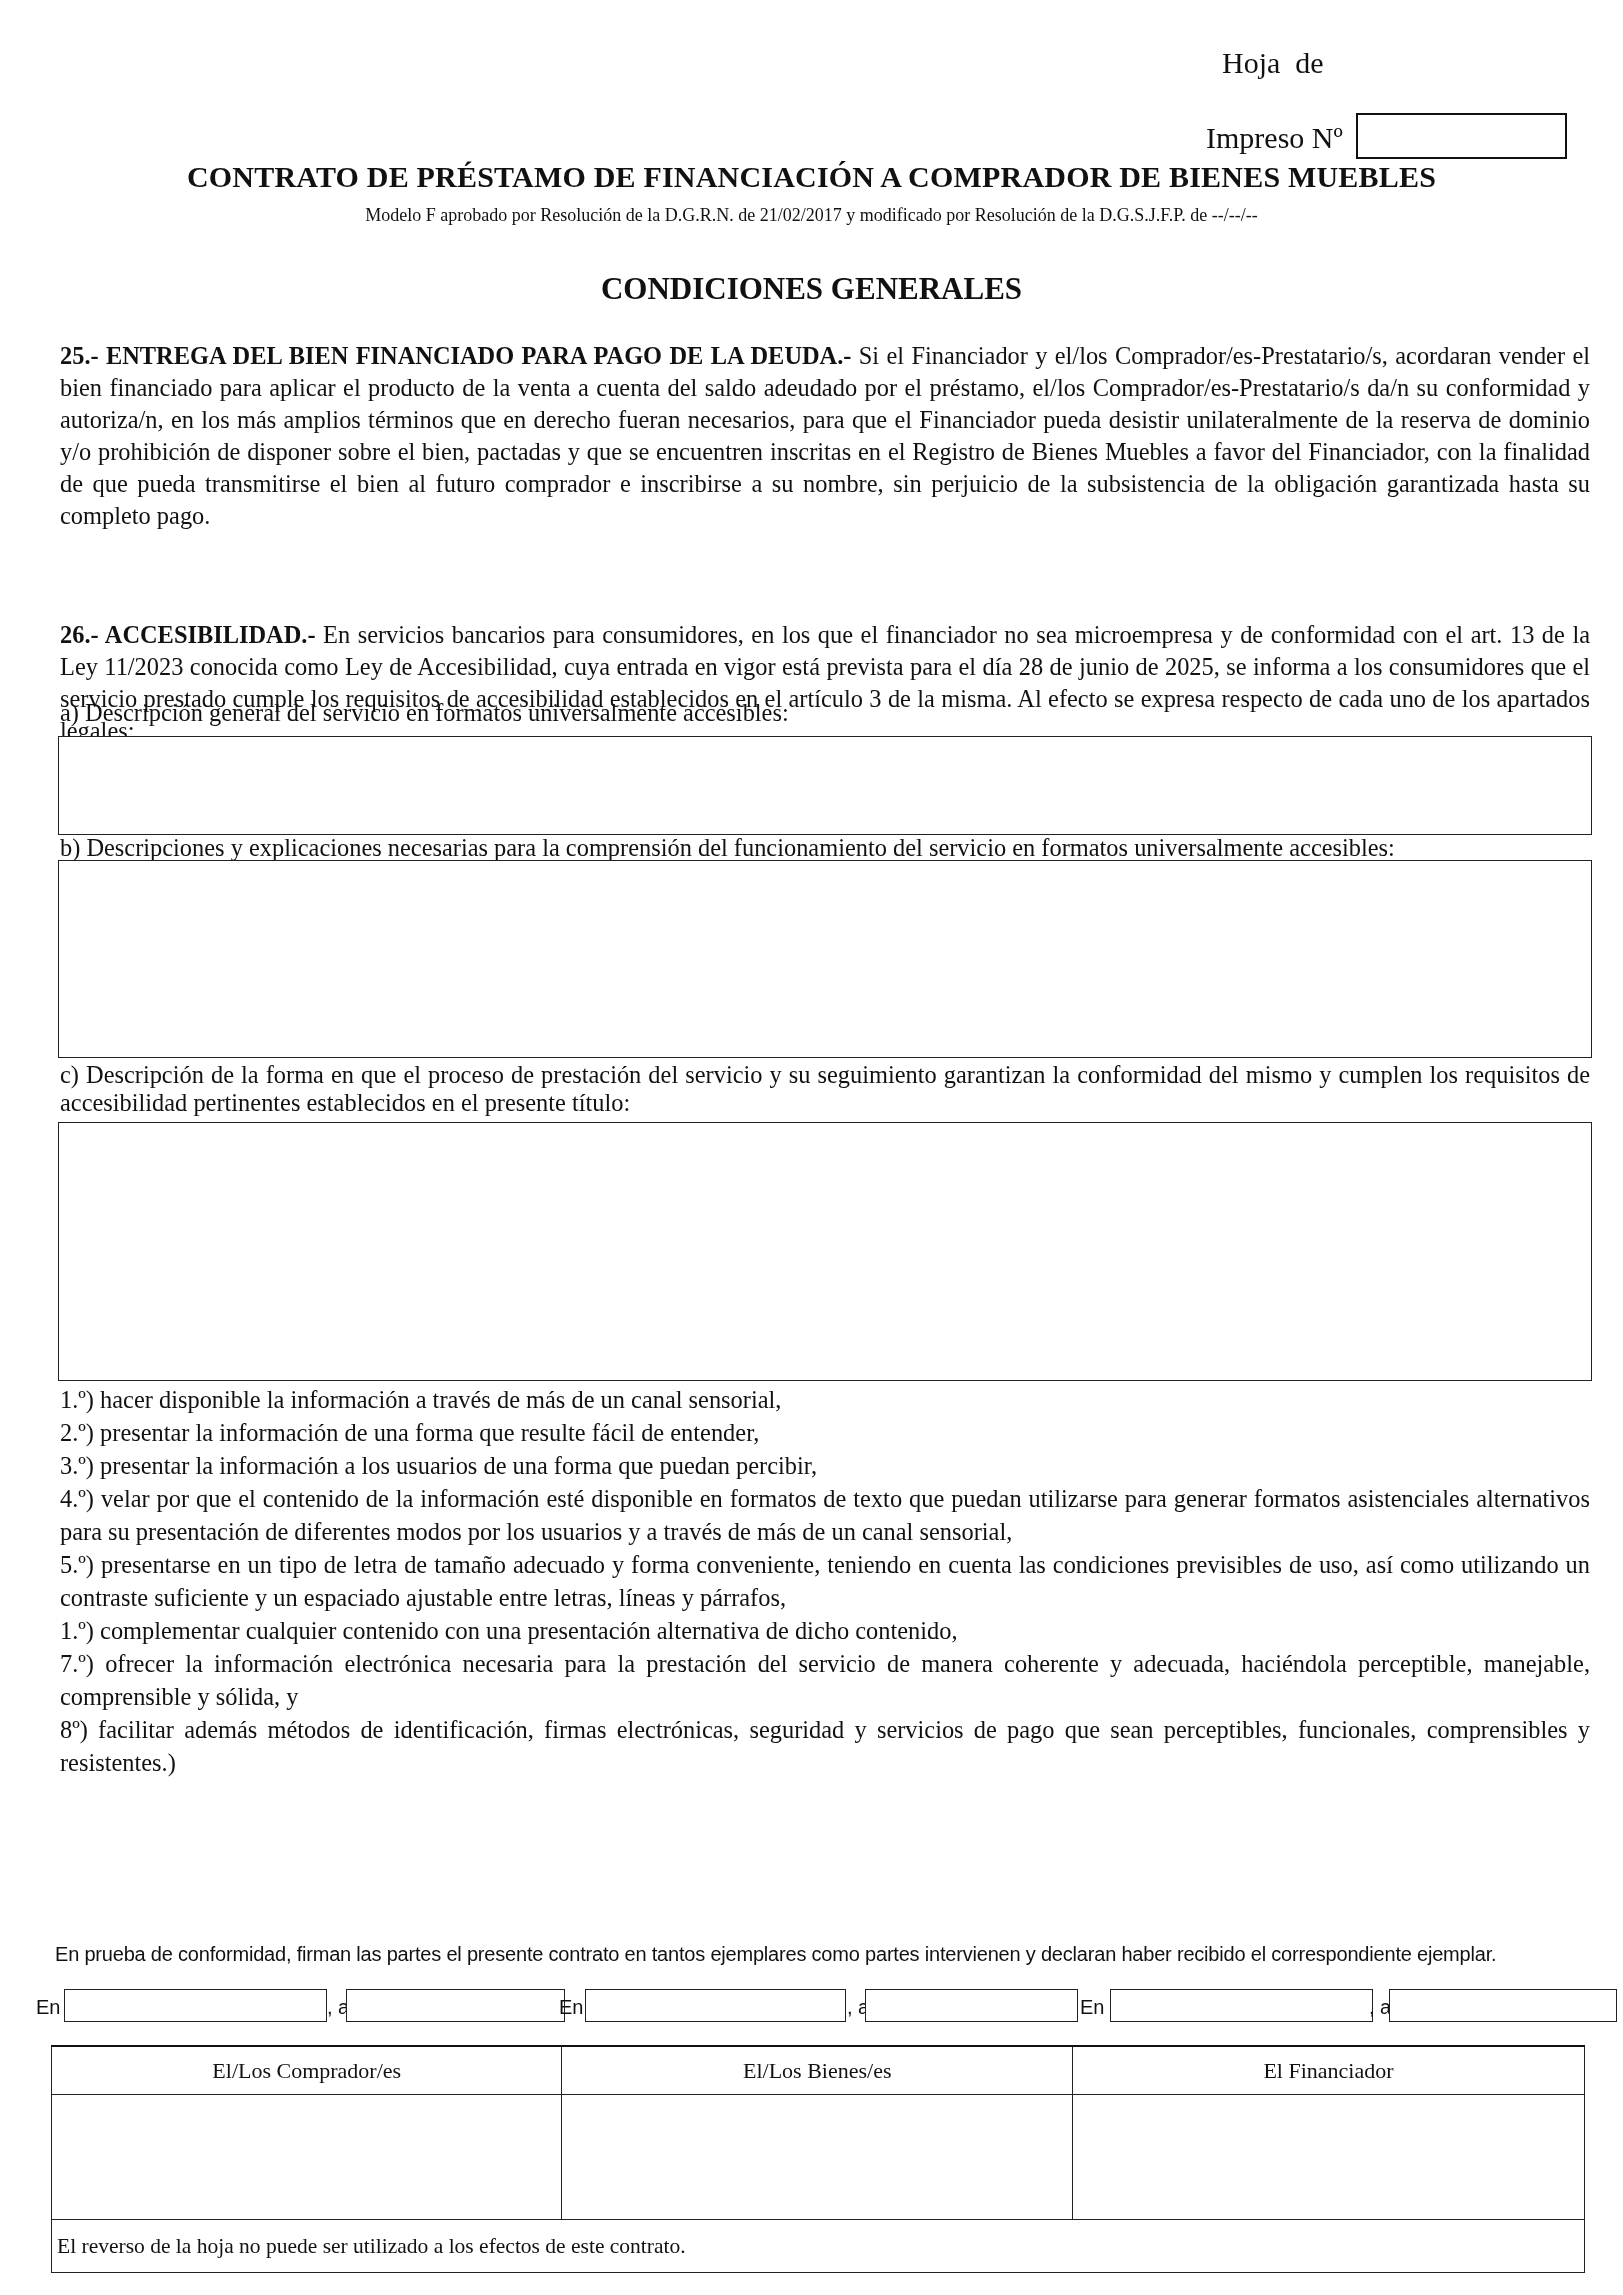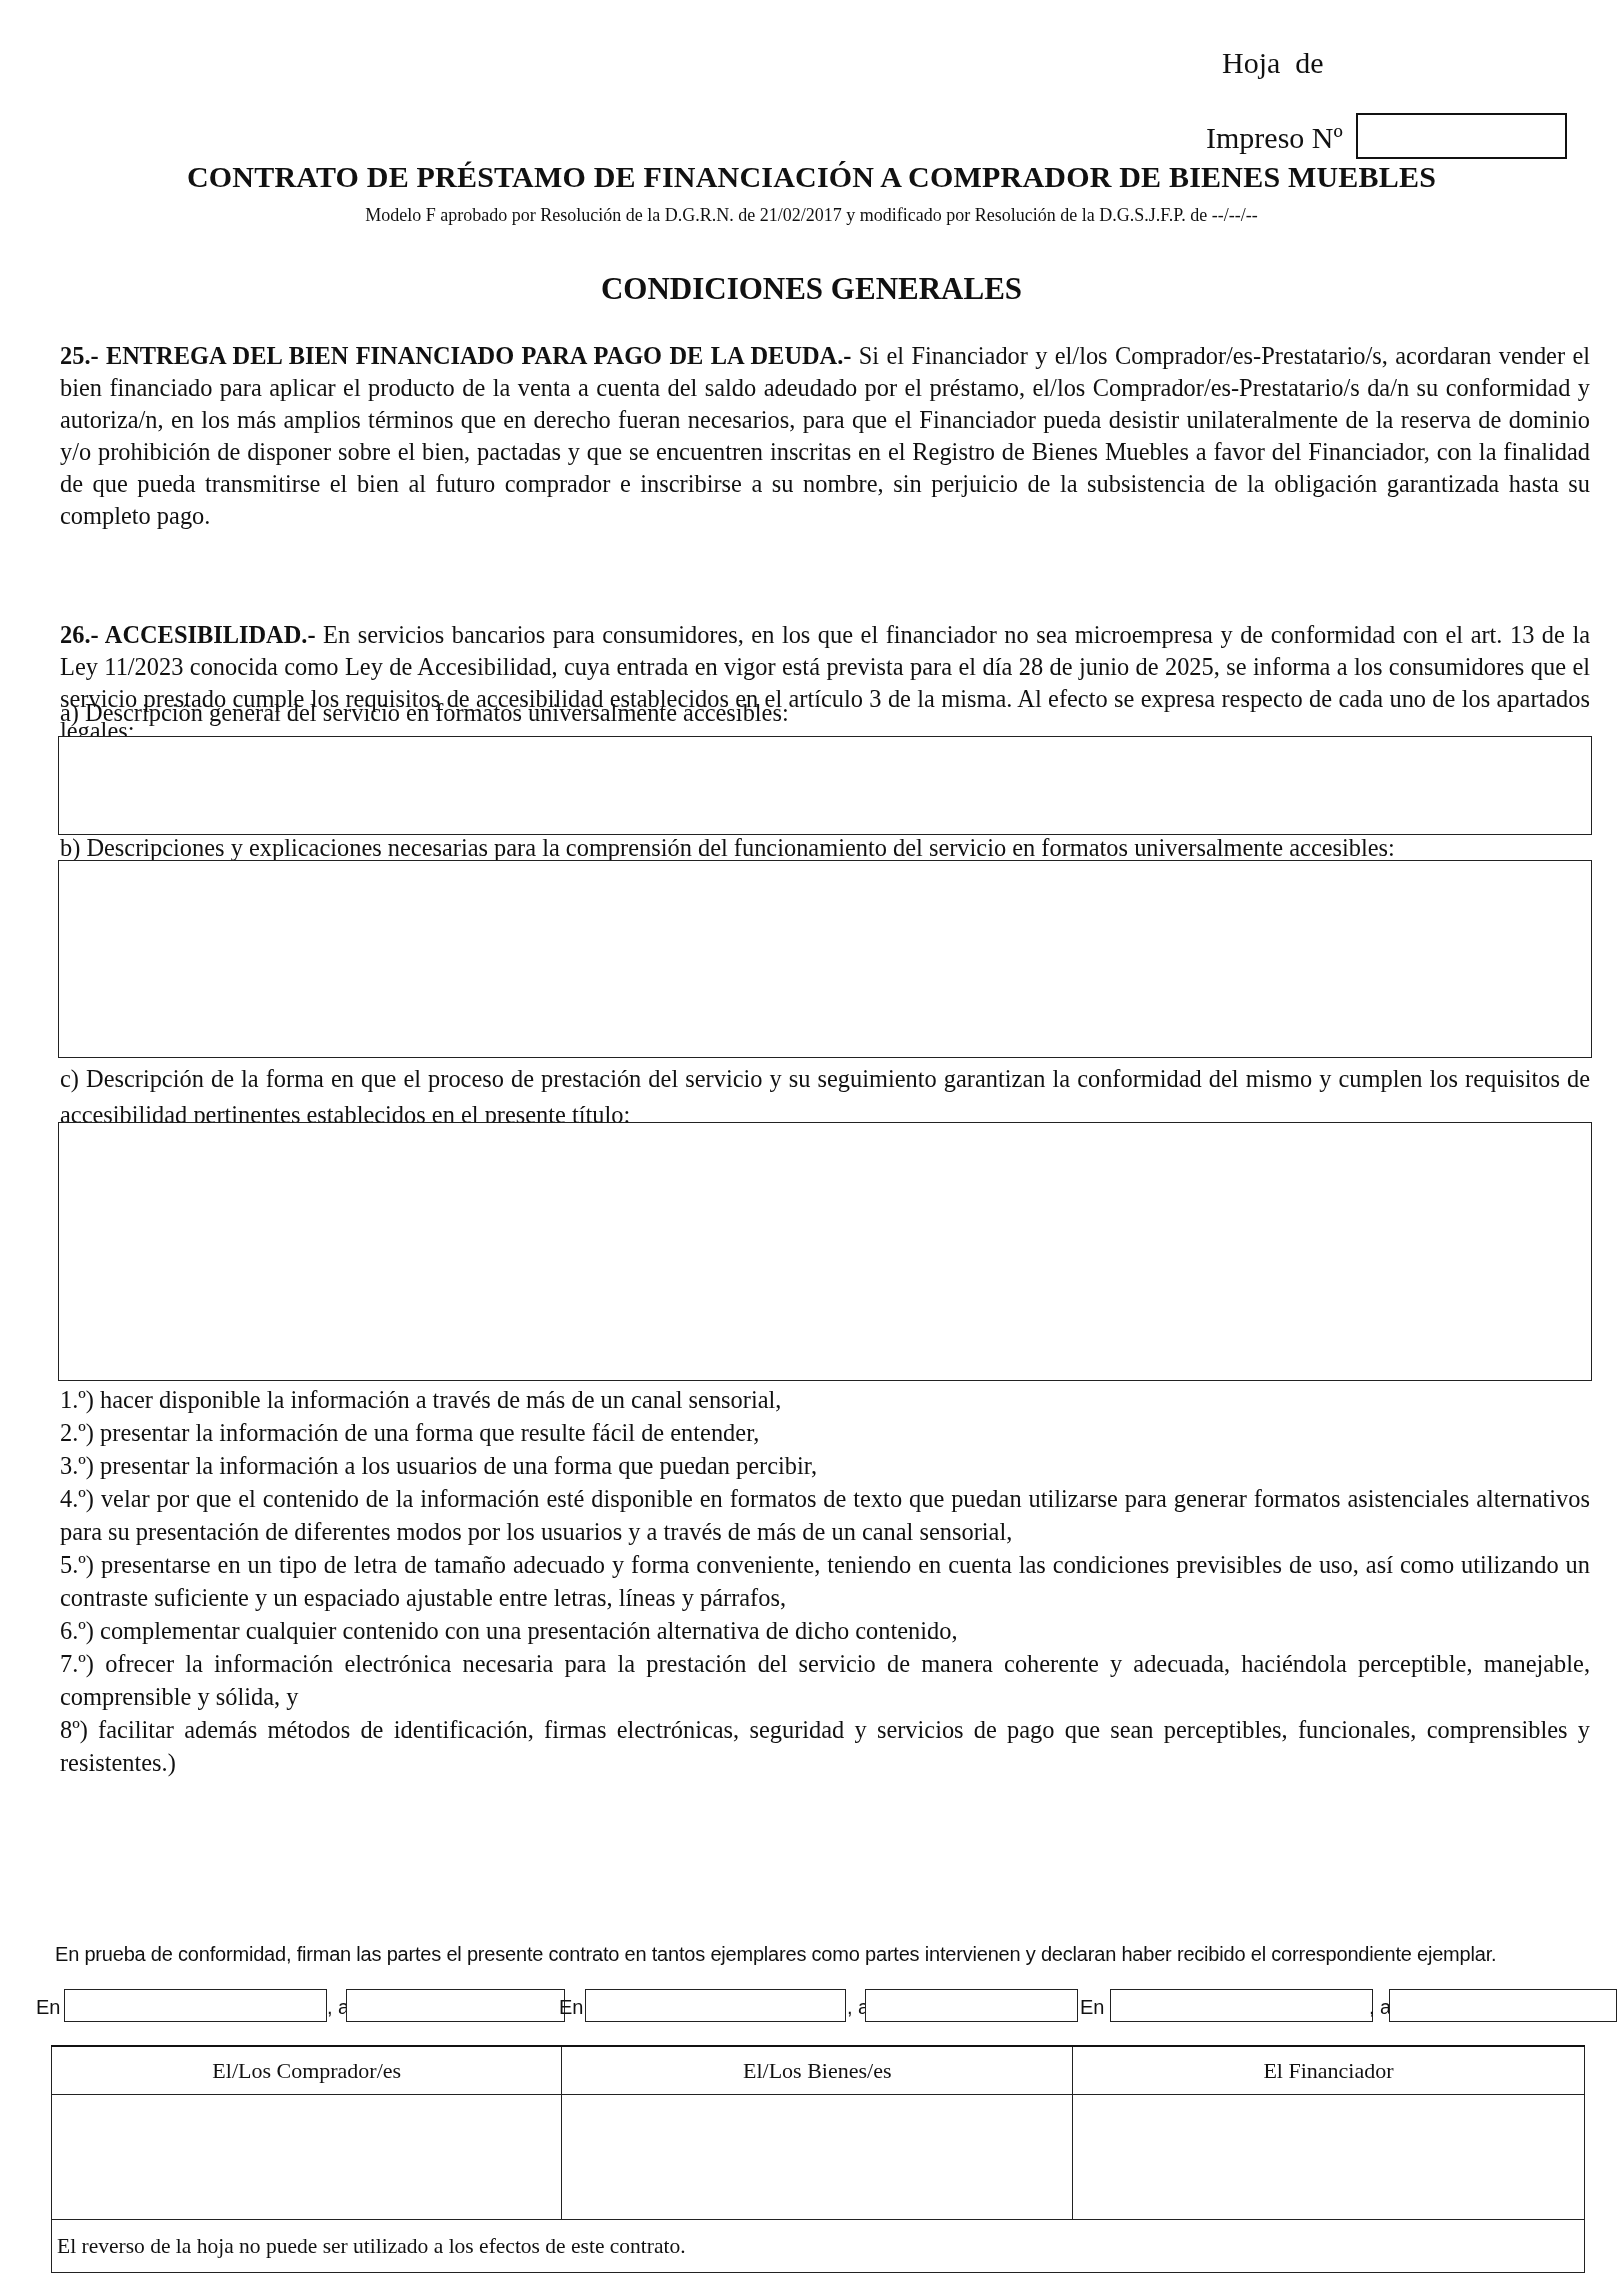--- a/index.html
+++ b/index.html
@@ -14,21 +14,21 @@
   .section-title { left:0; width:1623px; top:271px; text-align:center; font-size:31px; font-weight:bold; }
   .para { left:60px; width:1530px; font-size:24.4px; line-height:32px; text-align:justify; }
   .para b { font-weight:bold; }
   .p25 { top:340px; }
   .p26 { top:571px;margin-top:48px; }
   .label-a { left:60px; top:699px; font-size:24.4px; }
   .box { position:absolute; left:58px; width:1534px; border:1.7px solid #222; box-sizing:border-box; background:#fff; }
   .box-a { top:736px; height:99px; }
   .label-b { left:60px; top:834px; font-size:24.4px; }
   .box-b { top:860px; height:198px; }
-  .label-c { left:60px; top:1061px; width:1530px; font-size:24.4px; line-height:36px; text-align:justify; }
+  .label-c { left:60px; top:1061px; width:1530px; font-size:24.4px; line-height:28px; text-align:justify; }
   .box-c { top:1122px; height:259px; }
   .notes { left:60px; top:1383px; width:1530px; font-size:24.4px; line-height:33px; text-align:justify; }
   .notes div { margin:0; }
   .sign-intro { left:55px; top:1943px; font-family:"Liberation Sans","DejaVu Sans",sans-serif; font-size:20px; letter-spacing:-0.2px; }
   .place-row { left:0; top:1989px; width:1623px; height:33px; font-family:"Liberation Sans","DejaVu Sans",sans-serif; font-size:20px; }
   .place-row span.lbl { position:absolute; top:6.6px; }
   .place-row .fld { position:absolute; top:0; height:33px; border:1.7px solid #222; box-sizing:border-box; background:#fff; }
   table.sign { position:absolute; left:51px; top:2045px; width:1534px; border-collapse:collapse; font-size:22px; }
   table.sign td, table.sign th { border:1.7px solid #222; }
   table.sign th { font-weight:normal; height:45px; text-align:center; }
@@ -64,21 +64,21 @@
 
 <div class="abs label-c">c) Descripción de la forma en que el proceso de prestación del servicio y su seguimiento garantizan la conformidad del mismo y cumplen los requisitos de accesibilidad pertinentes establecidos en el presente título:</div>
 <div class="box box-c"></div>
 
 <div class="abs notes">
   <div>1.º) hacer disponible la información a través de más de un canal sensorial,</div>
   <div>2.º) presentar la información de una forma que resulte fácil de entender,</div>
   <div>3.º) presentar la información a los usuarios de una forma que puedan percibir,</div>
   <div>4.º) velar por que el contenido de la información esté disponible en formatos de texto que puedan utilizarse para generar formatos asistenciales alternativos para su presentación de diferentes modos por los usuarios y a través de más de un canal sensorial,</div>
   <div>5.º) presentarse en un tipo de letra de tamaño adecuado y forma conveniente, teniendo en cuenta las condiciones previsibles de uso, así como utilizando un contraste suficiente y un espaciado ajustable entre letras, líneas y párrafos,</div>
-  <div>6.º) complementar cualquier contenido con una presentación alternativa de dicho contenido,</div>
+  <div>1.º) complementar cualquier contenido con una presentación alternativa de dicho contenido,</div>
   <div>7.º) ofrecer la información electrónica necesaria para la prestación del servicio de manera coherente y adecuada, haciéndola perceptible, manejable, comprensible y sólida, y</div>
   <div>8º) facilitar además métodos de identificación, firmas electrónicas, seguridad y servicios de pago que sean perceptibles, funcionales, comprensibles y resistentes.)</div>
 </div>
 
 <div class="abs sign-intro">En prueba de conformidad, firman las partes el presente contrato en tantos ejemplares como partes intervienen y declaran haber recibido el correspondiente ejemplar.</div>
 
 <div class="abs place-row">
   <span class="lbl" style="left:36px;">En</span>
   <div class="fld" style="left:64px;width:263px;"></div>
   <span class="lbl" style="left:327px;">, a</span>

